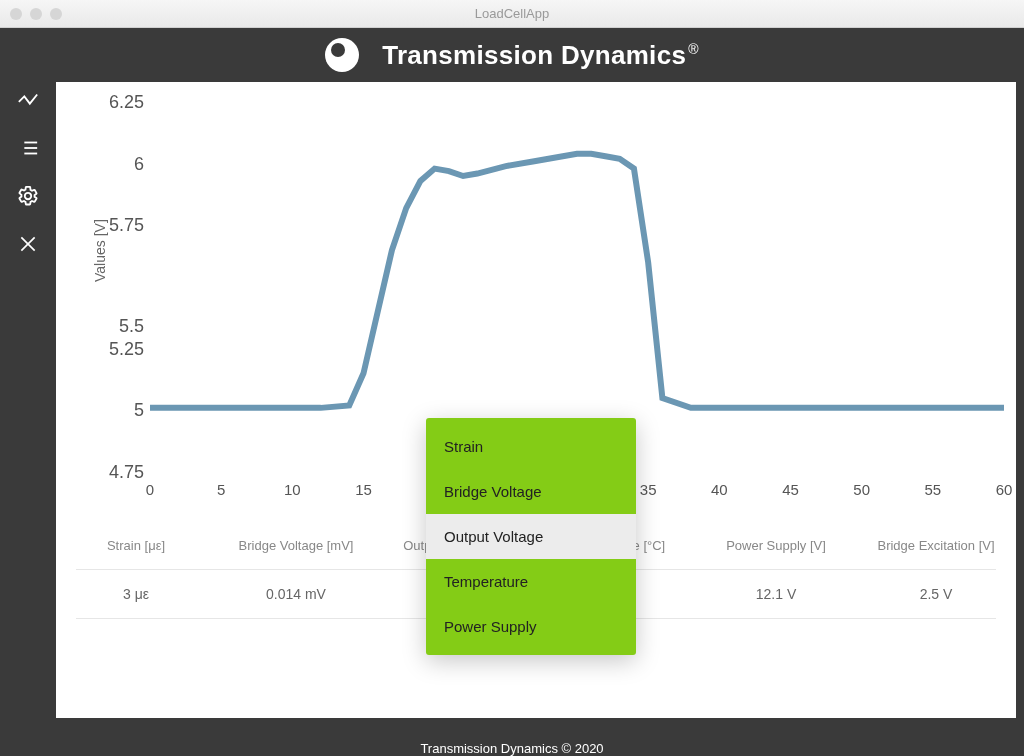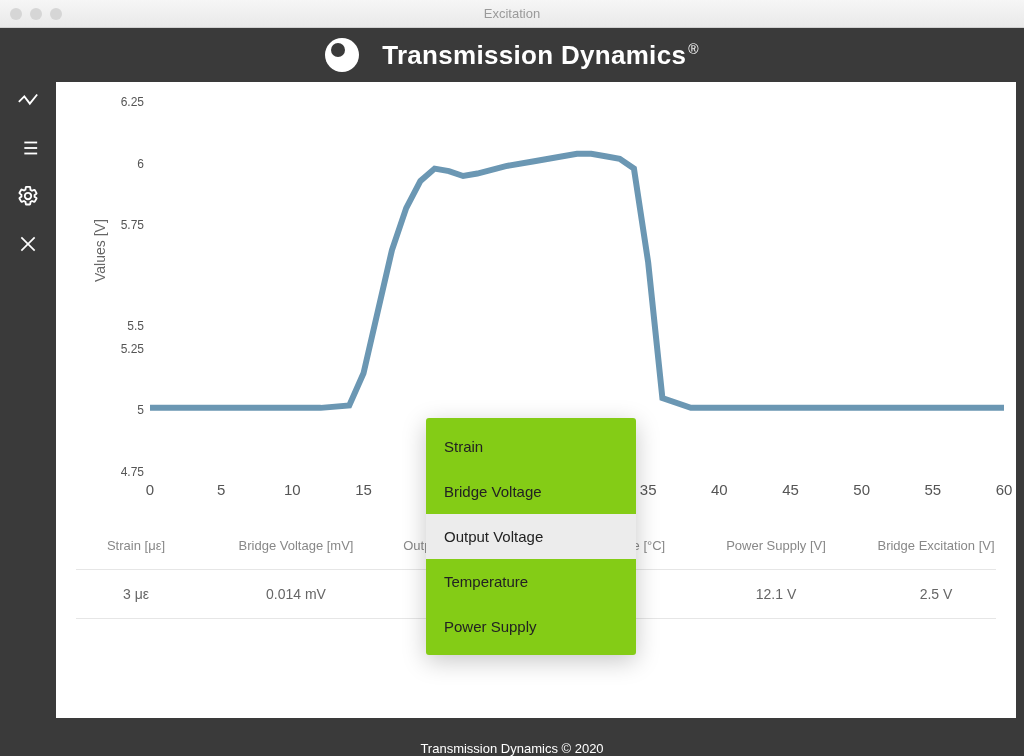--- a/index.html
+++ b/index.html
@@ -25,21 +25,21 @@
   .sidebar { width:56px; display:flex; flex-direction:column; align-items:center; padding-top:6px; gap:24px; color:#fff;}
   .sidebar .icon { width:24px; height:24px; display:flex; align-items:center; justify-content:center; cursor:pointer;}
   .sidebar svg { stroke:#fff; fill:none; stroke-width:2;}
 
   .panel { flex:1; background:#fff; margin:0 8px 8px 0; position:relative; }
 
   
   .chart { position:absolute; left:0; right:0; top:0; height:430px;}
   .ylabel { position:absolute; left:44px; top:200px; transform: rotate(-90deg) translate(0,-50%); transform-origin:left top; font-size:14px; color:#666;}
   .plot { position:absolute; left:94px; right:12px; top:20px; bottom:40px;}
-  .ytick { position:absolute; left:-54px; width:48px; text-align:right; font-size:12px; color:#555; transform:translateY(-50%);}
+  .ytick { position:absolute; left:-54px; width:48px; text-align:right; font-size:18px; color:#555; transform:translateY(-50%);}
   .xtick { position:absolute; bottom:-26px; font-size:15px; color:#555; transform:translateX(-50%);}
   svg.series { position:absolute; inset:0; width:100%; height:100%; }
 
   
   .metrics { position:absolute; left:0; right:0; top:440px; }
   .mrow { display:flex; }
   .mcell { flex:1; text-align:center; font-size:14px; color:#666; padding:16px 4px;}
   .mhead { color:#888; font-size:13px;}
   .divider { border-top:1px solid #e6e6e6; margin:0 20px;}
 
@@ -52,21 +52,21 @@
 </style>
 </head>
 <body>
 
 <div class="titlebar">
   <div class="traffic">
     <span></span>
     <span></span>
     <span></span>
   </div>
-  <div class="title">Excitation</div>
+  <div class="title">LoadCellApp</div>
 </div>
 
 <div class="frame">
 
   <div class="header">
     <div class="logo"></div>
     <div class="brand">
       <span>Transmission Dynamics</span><sup>®</sup>
     </div>
   </div>

